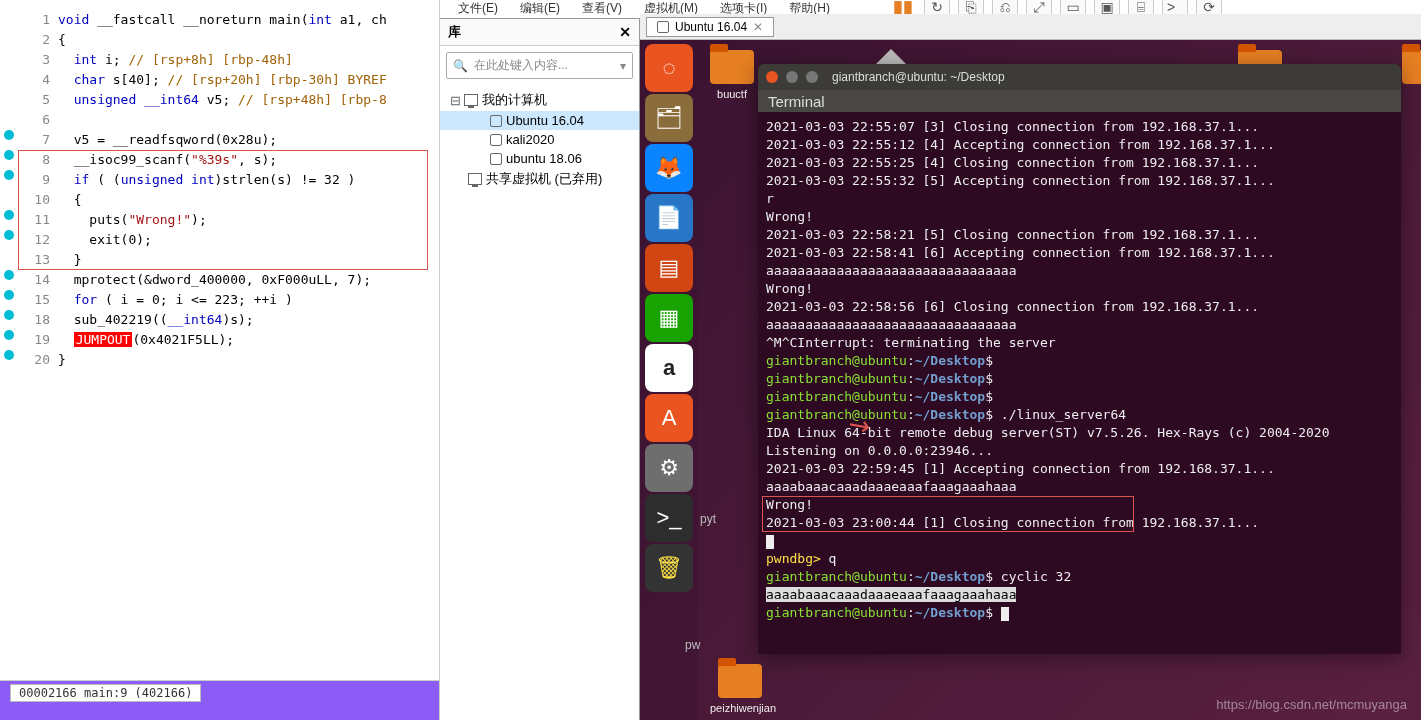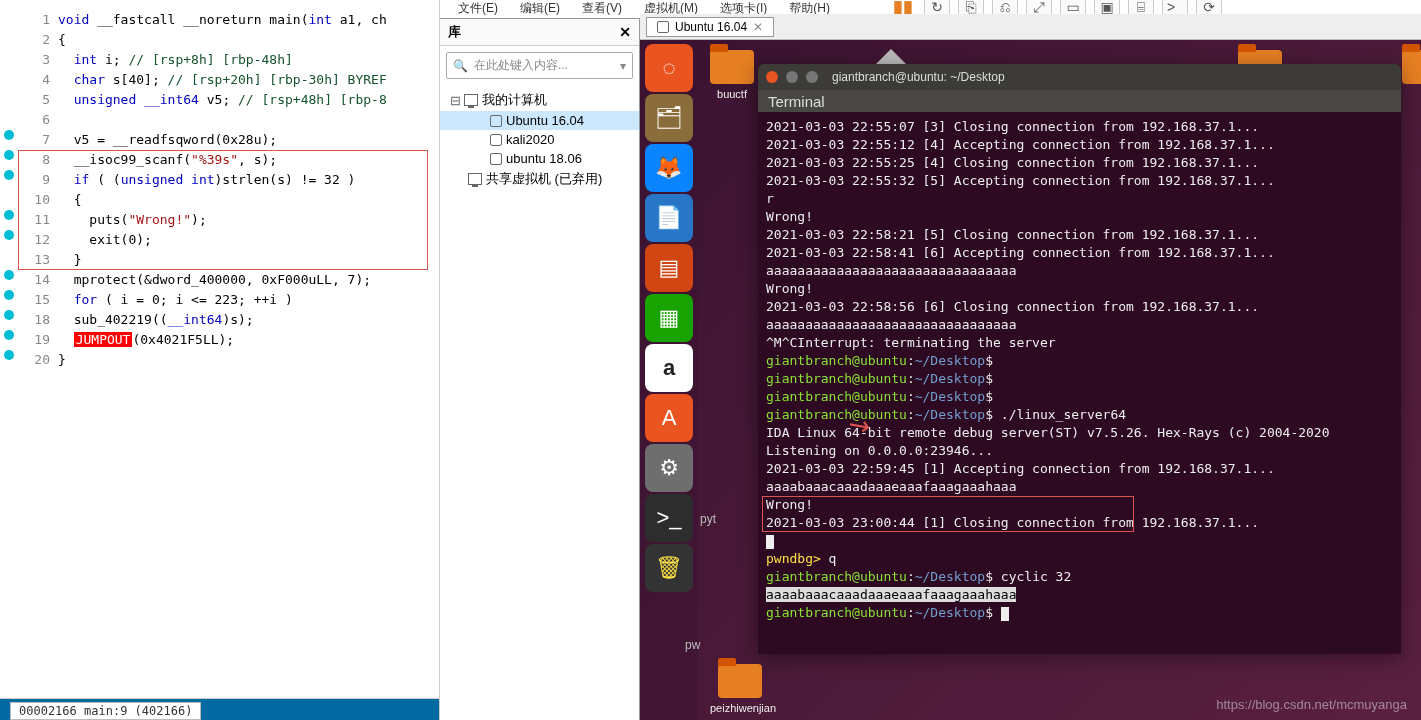--- a/index.html
+++ b/index.html
@@ -13,25 +13,25 @@
 
 .code-pane{position:absolute;left:0;top:0;width:440px;height:720px;background:#fff;border-right:1px solid #ccc}
 .code-body{position:absolute;left:0;top:10px;right:0;bottom:28px;overflow:hidden}
 .line{display:flex;align-items:flex-start;height:20px;line-height:20px;font-family:Consolas,monospace;font-size:13px}
 .bp-col{width:18px;display:flex;align-items:center;justify-content:center}
 .bp-dot{width:10px;height:10px;border-radius:50%;background:#00bcd4}
 .ln{width:40px;text-align:right;padding-right:8px;color:#888;font-size:13px}
 .code{flex:1;white-space:pre}
 .kw{color:#0000c0}
 .ty{color:#0000c0}
-.cm{color:#14532d}
+.cm{color:#a16207}
 .str{color:#a31515}
 .jp{background:#ff0000;color:#fff;padding:0 2px}
 .hl-box{position:absolute;left:18px;top:150px;width:410px;height:120px;border:1px solid #d9534f;pointer-events:none}
-.status-bar{position:absolute;left:0;bottom:0;right:0;height:22px;background:#0369a1;border-top:1px solid #ccc;padding:3px 10px;font-family:Consolas,monospace;font-size:12px;color:#333}
+.status-bar{position:absolute;left:0;bottom:0;right:0;height:40px;background:#8b5cf6;border-top:1px solid #ccc;padding:3px 10px;font-family:Consolas,monospace;font-size:12px;color:#333}
 .status-inner{border:1px solid #bbb;display:inline-block;padding:1px 8px;background:#fff}
 
 
 .lib-pane{position:absolute;left:440px;top:18px;width:200px;height:702px;background:#fff;border-right:1px solid #999;border-top:1px solid #999}
 .lib-header{display:flex;justify-content:space-between;align-items:center;padding:4px 8px;border-bottom:1px solid #ccc;background:#fafafa;font-weight:bold;font-size:13px}
 .lib-close{cursor:pointer;font-size:14px}
 .lib-search{margin:6px;border:1px solid #aaa;border-radius:2px;padding:4px 6px;display:flex;align-items:center;gap:6px;color:#888}
 .lib-search .mag{color:#666}
 .lib-search .dd{margin-left:auto}
 .tree{padding:4px 0;font-size:13px}
@@ -73,21 +73,21 @@
 
 .term-win{position:absolute;left:118px;top:24px;right:20px;height:590px;background:#2d0922;border-radius:6px 6px 0 0;box-shadow:0 4px 20px rgba(0,0,0,0.4);overflow:hidden}
 .term-title{height:26px;background:#3c3b37;display:flex;align-items:center;padding:0 8px;gap:8px;color:#ddd;font-size:12px}
 .win-btn{width:12px;height:12px;border-radius:50%}
 .win-btn.c{background:#e95420}
 .win-btn.m{background:#777}
 .win-btn.x{background:#777}
 .term-tab{height:22px;background:#484743;color:#ddd;font-size:15px;padding:3px 10px}
 .term-body{padding:6px 8px;font-family:"DejaVu Sans Mono",Consolas,monospace;font-size:13px;line-height:18px;color:#eee;white-space:pre-wrap}
 .tg{color:#8ae234}
-.tb{color:#729fcf;font-weight:normal}
+.tb{color:#729fcf;font-weight:bold}
 .tw{color:#eee}
 .tr{color:#fde047}
 .term-hl{position:absolute;border:1px solid #d9534f}
 .arrow{position:absolute;color:#d9534f;font-size:26px;transform:rotate(-35deg)}
 .pytxt{position:absolute;color:#bbb;font-size:12px}
 .watermark{position:absolute;right:14px;bottom:8px;color:rgba(255,255,255,0.45);font-size:13px;font-family:Arial}
 .cursor{display:inline-block;width:8px;height:14px;background:#eee;vertical-align:middle}
 </style>
 </head>
 <body>

